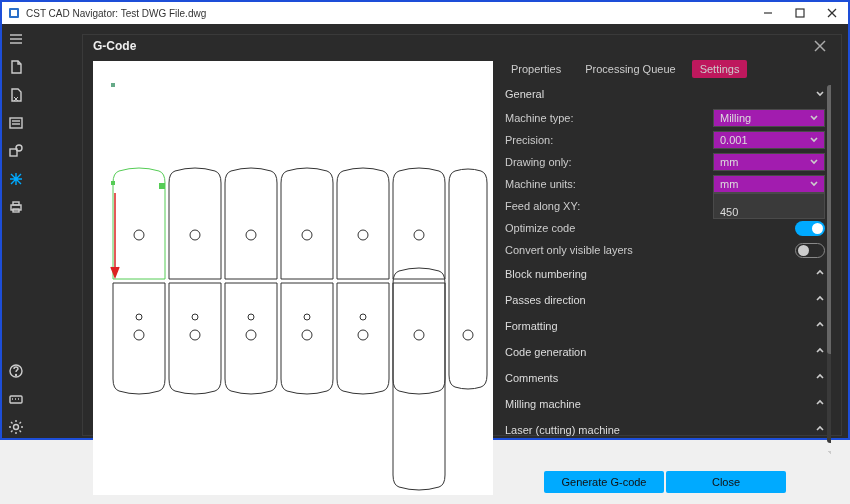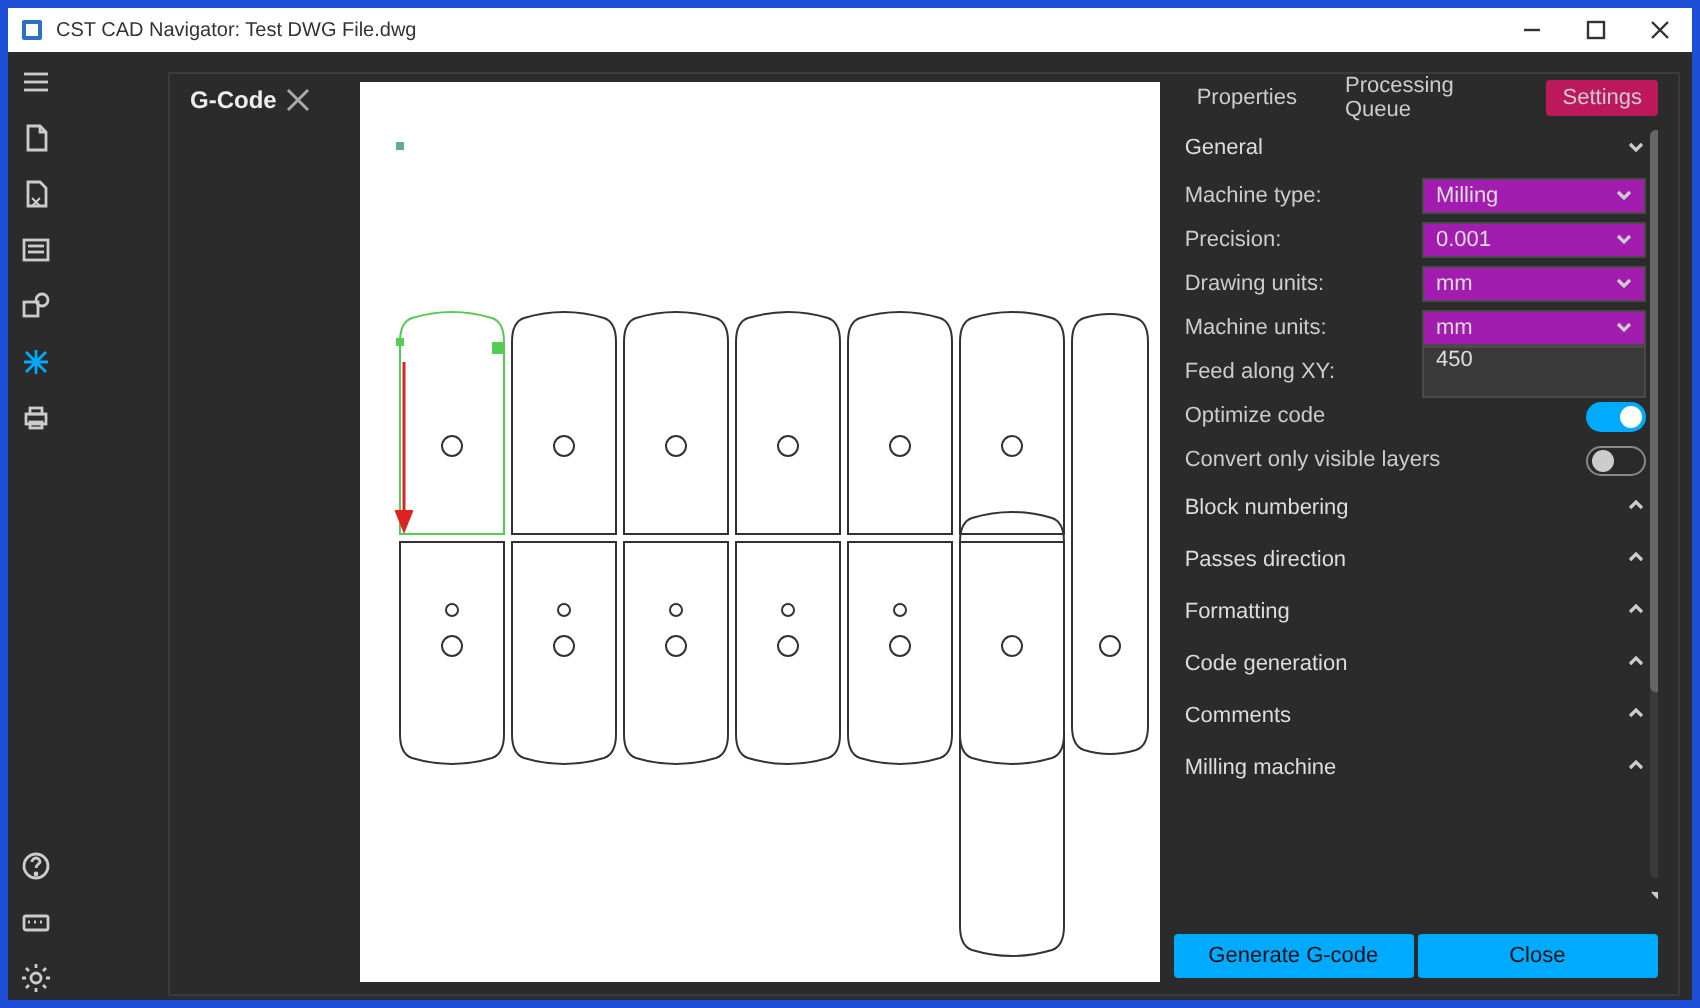--- a/index.html
+++ b/index.html
@@ -1,50 +1,50 @@
 <!DOCTYPE html>
 <html><head>
 <meta charset="utf-8">
 <style>
   * { margin: 0; padding: 0; box-sizing: border-box; font-family: "Segoe UI", Arial, sans-serif; }
   body { width: 850px; height: 504px; background: #f0f0f0; overflow: hidden; }
-  .win { width: 850px; height: 504px; background: #fff; display: flex; flex-direction: column; border: 4px solid #1d4ed8; }
+  .win { width: 850px; height: 440px; background: #fff; display: flex; flex-direction: column; border: 2px solid #1d4ed8; }
   .titlebar { height: 22px; background: #fff; display: flex; align-items: center; font-size: 10px; color: #333; }
   .titlebar .app-icon { width: 16px; height: 16px; margin: 0 4px; display: flex; align-items: center; justify-content: center; }
   .titlebar .app-icon svg { width: 12px; height: 12px; }
   .titlebar .title { flex: 1; }
   .wbtn { width: 32px; height: 22px; display: flex; align-items: center; justify-content: center; color: #333; font-size: 12px; }
   .wbtn svg { width: 10px; height: 10px; stroke: #333; stroke-width: 1.2; fill: none; }
   .body { flex: 1; display: flex; background: #2b2b2b; }
   .leftrail { width: 28px; background: #2b2b2b; display: flex; flex-direction: column; align-items: center; padding-top: 4px; gap: 6px; }
   .leftrail .spacer { flex: 1; }
   .ricon { width: 22px; height: 22px; display: flex; align-items: center; justify-content: center; border-radius: 3px; }
   .ricon svg { stroke: #ccc; fill: none; stroke-width: 1.4; }
   .ricon.active svg { stroke: #00aaff; }
   .main { flex: 1; position: relative; }
-  .dialog { position: absolute; left: 52px; top: 10px; right: 6px; bottom: 2px; background: #2b2b2b; border: 1px solid #3a3a3a; display: flex; flex-direction: row; }
+  .dialog { position: absolute; left: 52px; top: 10px; right: 6px; bottom: 2px; background: #2b2b2b; border: 1px solid #3a3a3a; display: flex; flex-direction: column; }
   .dlgheader { height: 26px; display: flex; align-items: center; color: #eee; font-size: 12px; font-weight: 600; padding: 0 10px; }
   .dlgheader .x { margin-left: auto; width: 22px; height: 22px; display:flex; align-items:center; justify-content:center; }
   .dlgheader .x svg { stroke:#aaa; stroke-width:1.5; }
   .dlgbody { flex: 1; display: flex; gap: 0; padding: 0 10px 6px 10px; }
   .preview { width: 400px; background: #fff; margin-top: 4px; }
   .panel { flex: 1; display: flex; flex-direction: column; margin-left: 6px; position: relative; }
   .tabs { display: flex; gap: 8px; font-size: 11px; color: #ccc; height: 24px; align-items: center; padding-left: 4px;}
   .tab { padding: 3px 8px; border-radius: 2px; }
   .tab.active { background: #be185d; }
   .scroll { flex:1; overflow: hidden; position: relative; }
   .section-head { display:flex; align-items:center; color:#ddd; font-size:11px; height:26px; padding:0 6px; }
   .chev { margin-left:auto; }
   .chev svg { stroke:#ccc; stroke-width:1.6; fill:none; }
   .row { display:flex; align-items:center; height:22px; font-size:11px; color:#ccc; padding:0 6px; gap:6px; }
   .row .lbl { flex:1; }
   .sel { width:112px; height:18px; background:#a21caf; color:#ddd; font-size:11px; display:flex; align-items:center; padding:0 6px; border:1px solid #4a4a4a; }
   .sel .sv { flex:1; }
   .sel svg { stroke:#ccc; stroke-width:1.6; fill:none; }
-  .inp { width:112px; height:18px; background:#3a3a3a; color:#ddd; font-size:11px; display:flex; align-items:flex-end; padding:12px 6px; border:1px solid #4a4a4a; }
+  .inp { width:112px; height:18px; background:#3a3a3a; color:#ddd; font-size:11px; display:flex; align-items:flex-start; padding:12px 6px; border:1px solid #4a4a4a; }
   .toggle { width:30px; height:15px; border-radius:8px; background:#00aaff; position:relative; }
   .toggle .knob { position:absolute; right:2px; top:2px; width:11px; height:11px; background:#fff; border-radius:50%; }
   .toggle.off { background:#2a2a2a; border:1px solid #888; }
   .toggle.off .knob { left:2px; right:auto; top:1px; background:#ccc;}
   .vscroll { position:absolute; right:-2px; top:4px; bottom:22px; width:6px; background:#3a3a3a; border-radius:3px; }
   .vscroll .thumb { position:absolute; left:0; right:0; top:0; height:75%; background:#666; border-radius:3px;}
   .little-arrow { position:absolute; right:-4px; bottom:4px; }
   .little-arrow svg { stroke:#ccc; fill:#ccc; }
   .btns { display:flex; justify-content:center; gap:2px; padding:6px 0 2px 0; }
   .pbtn { width:120px; height:22px; background:#00aaff; color:#111; font-size:11px; display:flex; align-items:center; justify-content:center; border-radius:2px; }
@@ -267,21 +267,21 @@
               <div class="row">
                 <span class="lbl">Precision:</span>
                 <div class="sel">
                     <span class="sv">0.001</span>
                     <svg width="8" height="8" viewBox="0 0 8 8">
                       <path d="M1 2l3 3 3-3"></path>
                     </svg>
                   </div>
               </div>
               <div class="row">
-                <span class="lbl">Drawing units:</span>
+                <span class="lbl">Drawing only:</span>
                 <div class="sel">
                     <span class="sv">mm</span>
                     <svg width="8" height="8" viewBox="0 0 8 8">
                       <path d="M1 2l3 3 3-3"></path>
                     </svg>
                   </div>
               </div>
               <div class="row">
                 <span class="lbl">Machine units:</span>
                 <div class="sel">
@@ -339,20 +339,26 @@
                   <span class="chev"><svg width="10" height="10" viewBox="0 0 10 10">
                       <path d="M2 6l3-3 3 3"></path>
                     </svg></span>
                 </div>
               <div class="section-head">
                   <span>Milling machine</span>
                   <span class="chev"><svg width="10" height="10" viewBox="0 0 10 10">
                       <path d="M2 6l3-3 3 3"></path>
                     </svg></span>
                 </div>
+              <div class="section-head">
+                  <span>Laser (cutting) machine</span>
+                  <span class="chev"><svg width="10" height="10" viewBox="0 0 10 10">
+                      <path d="M2 6l3-3 3 3"></path>
+                    </svg></span>
+                </div>
 
               <div class="vscroll">
                   <div class="thumb"></div>
                 </div>
               <div class="little-arrow"><svg width="8" height="8" viewBox="0 0 8 8">
                     <path d="M1 2l3 3 3-3"></path>
                   </svg></div>
             </div>
 
             <div class="btns">

